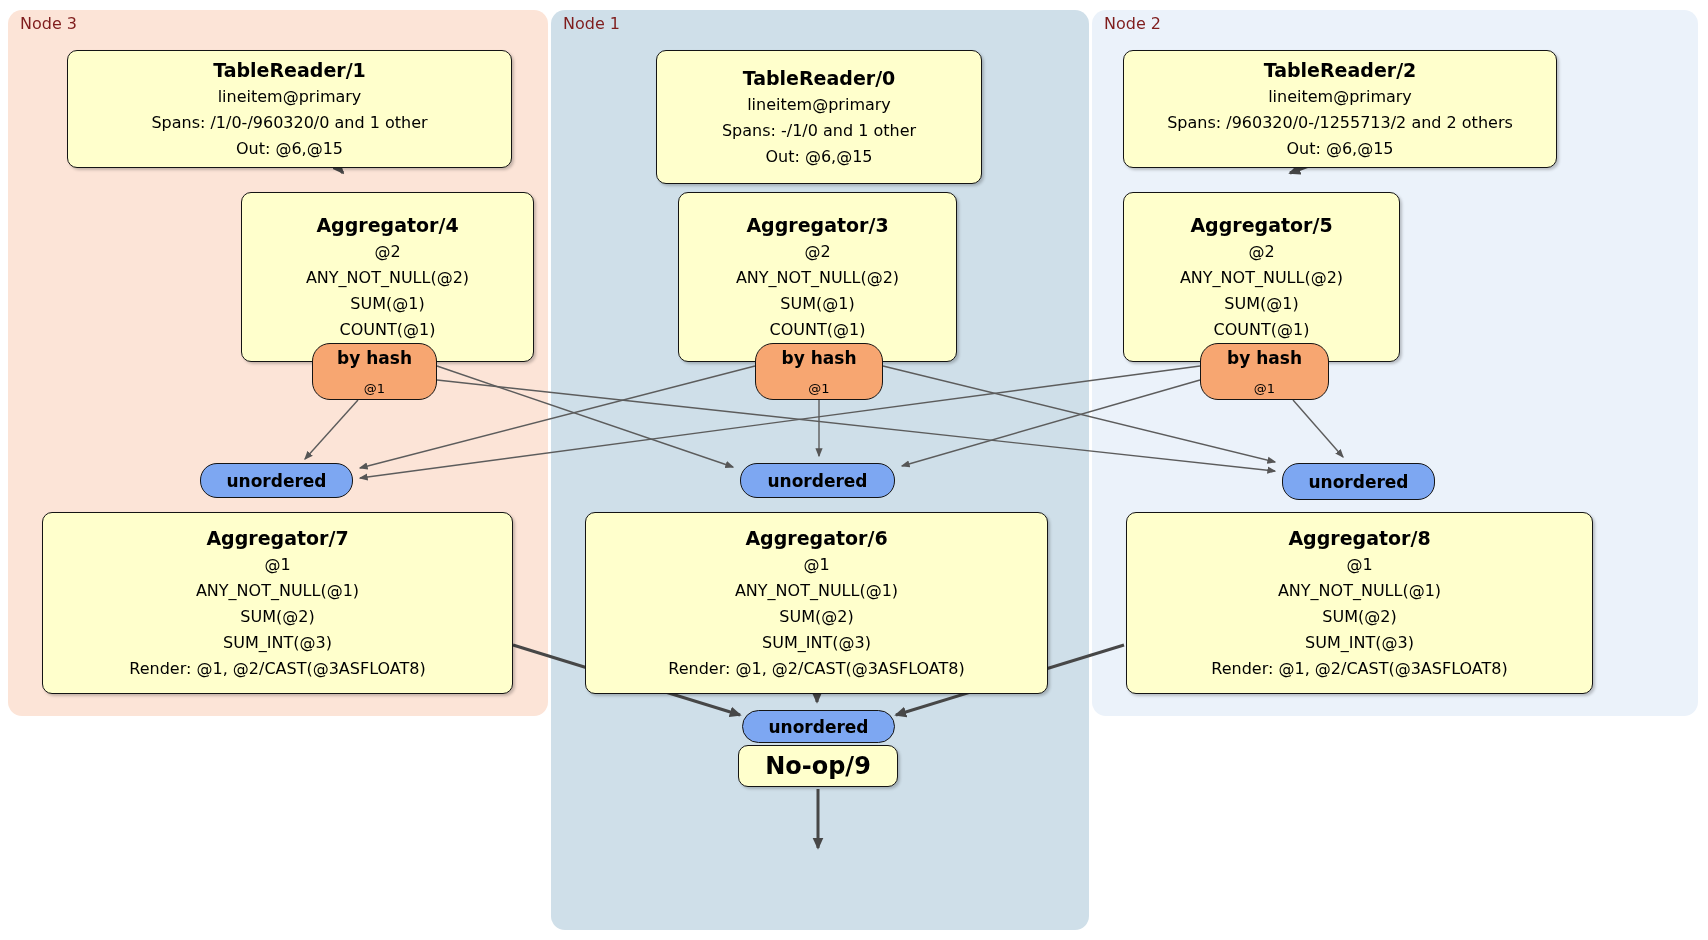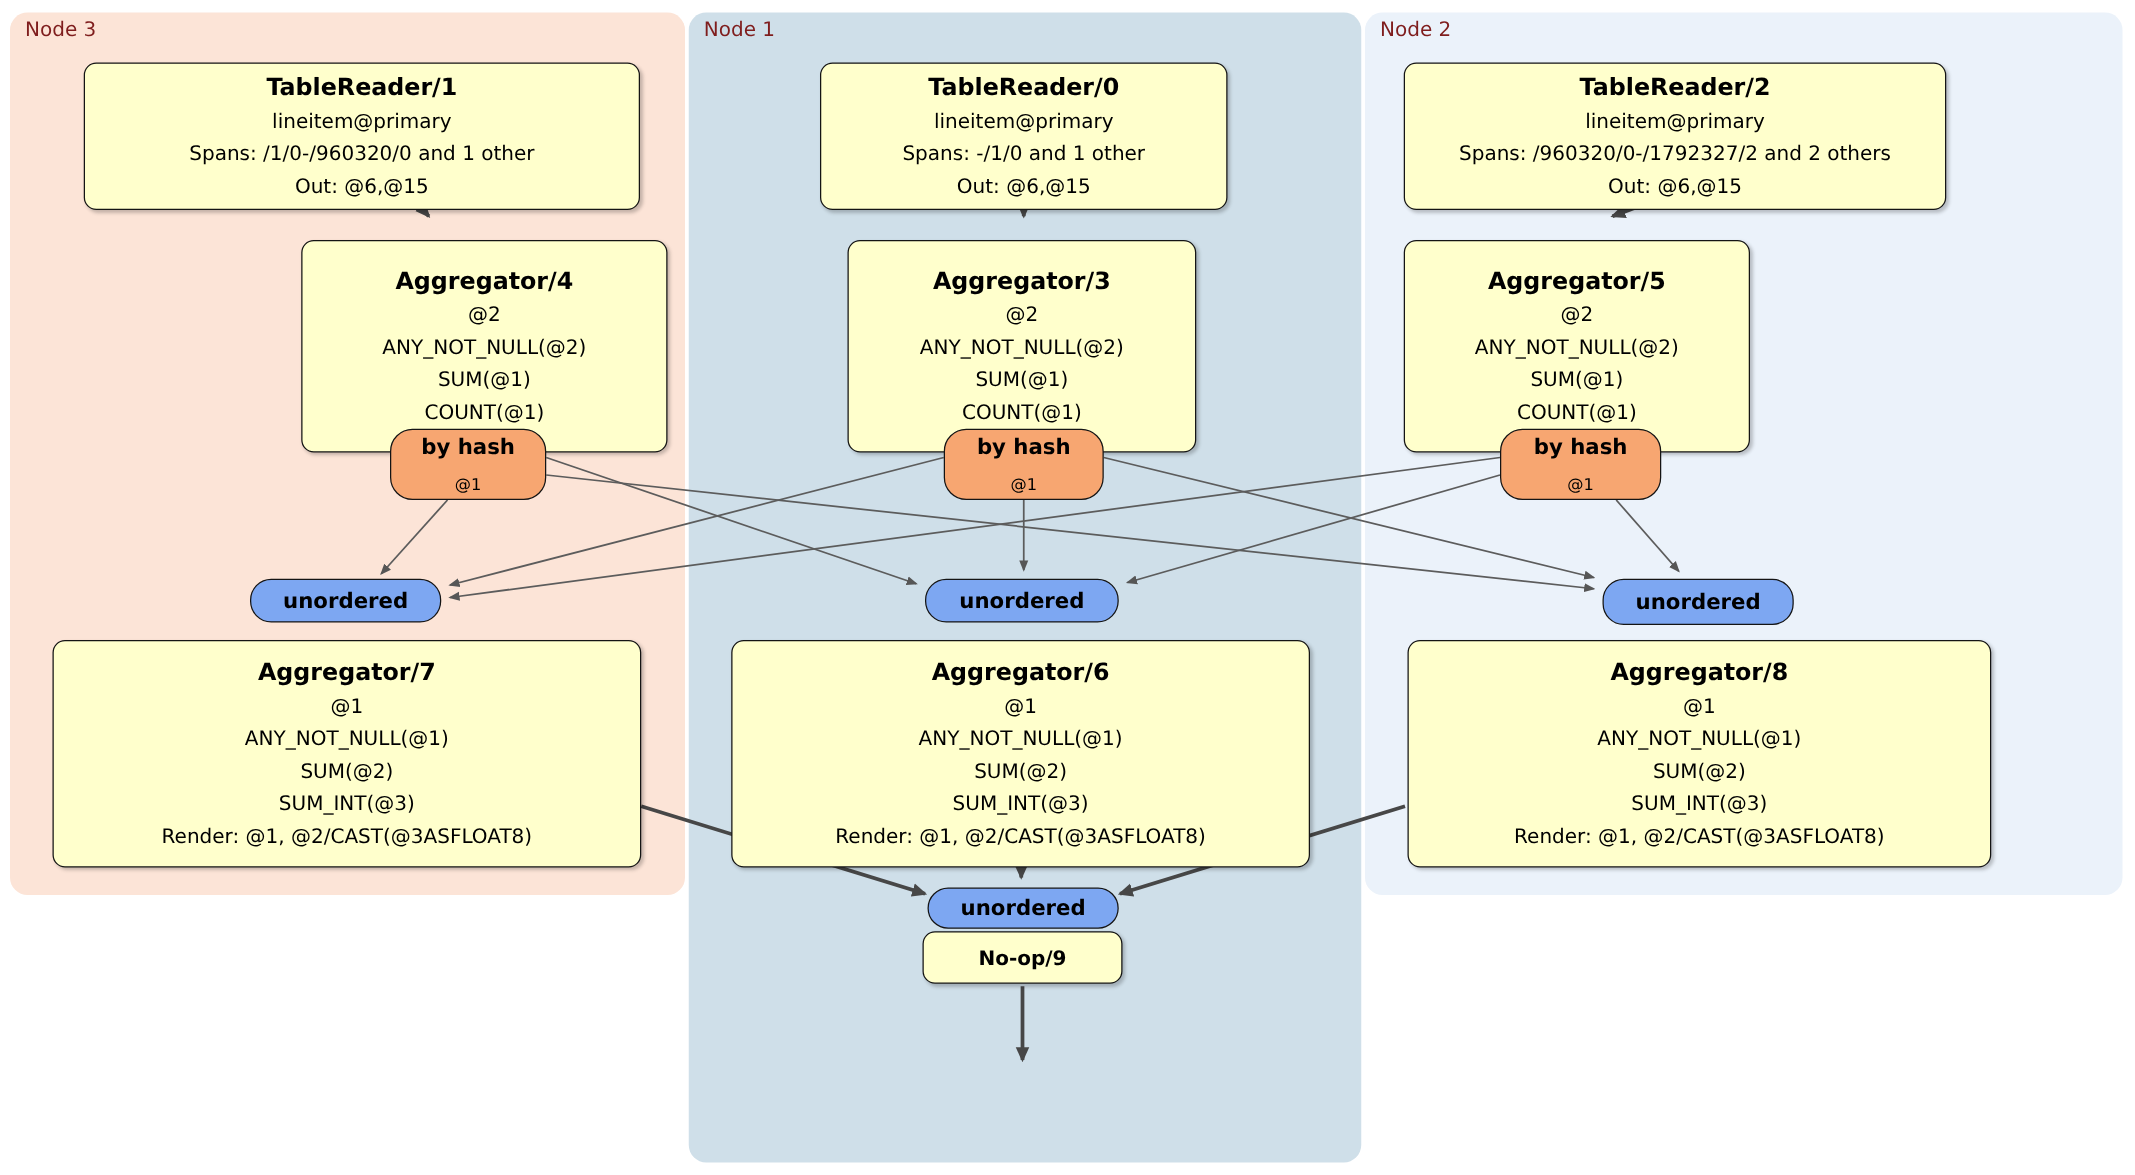--- a/index.html
+++ b/index.html
@@ -92,21 +92,21 @@
   .terminal {
     position: absolute;
     background: #ffffcc;
     border: 1.5px solid #141414;
     border-radius: 10px;
     box-shadow: 2px 2px 3px rgba(0,0,0,0.22);
     display: flex;
     justify-content: center;
     align-items: center;
     font-weight: bold;
-    font-size: 16px;
+    font-size: 24px;
     z-index: 2;
     box-sizing: border-box;
   }
 </style>
 </head>
 <body>
 
 <div id="stage">
 
   <div class="panel" style="left:8px; top:10px; width:540px; height:706px; background:#fce4d7;"></div>
@@ -176,21 +176,21 @@
 
   <div class="box" style="left:42px; top:500px; width:471px; height:182px;">
     <div class="title">Aggregator/7</div>
     <div class="line">@1</div>
     <div class="line">ANY_NOT_NULL(@1)</div>
     <div class="line">SUM(@2)</div>
     <div class="line">SUM_INT(@3)</div>
     <div class="line">Render: @1, @2/CAST(@3ASFLOAT8)</div>
   </div>
 
-  <div class="box" style="left:656px; top:38px; width:326px; height:118px;">
+  <div class="box" style="left:656px; top:38px; width:326px; height:134px;">
     <div class="title">TableReader/0</div>
     <div class="line">lineitem@primary</div>
     <div class="line">Spans: -/1/0 and 1 other</div>
     <div class="line">Out: @6,@15</div>
   </div>
 
   <div class="box" style="left:678px; top:180px; width:279px; height:170px;">
     <div class="title">Aggregator/3</div>
     <div class="line">@2</div>
     <div class="line">ANY_NOT_NULL(@2)</div>
@@ -221,21 +221,21 @@
   </div>
 
   <div class="terminal" style="left:738px; top:745px; width:160px; height:42px;">
     <span>No-op/9</span>
   </div>
 
 
   <div class="box" style="left:1123px; top:38px; width:434px; height:118px;">
     <div class="title">TableReader/2</div>
     <div class="line">lineitem@primary</div>
-    <div class="line">Spans: /960320/0-/1792327/2 and 2 others</div>
+    <div class="line">Spans: /960320/0-/1255713/2 and 2 others</div>
     <div class="line">Out: @6,@15</div>
   </div>
 
   <div class="box" style="left:1123px; top:180px; width:277px; height:170px;">
     <div class="title">Aggregator/5</div>
     <div class="line">@2</div>
     <div class="line">ANY_NOT_NULL(@2)</div>
     <div class="line">SUM(@1)</div>
     <div class="line">COUNT(@1)</div>
   </div>

